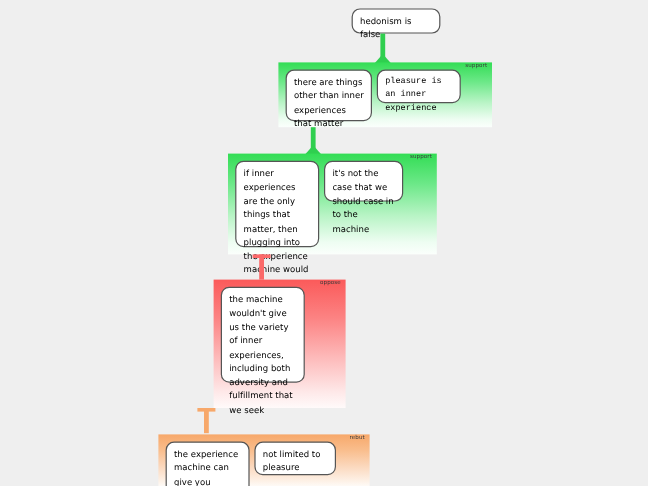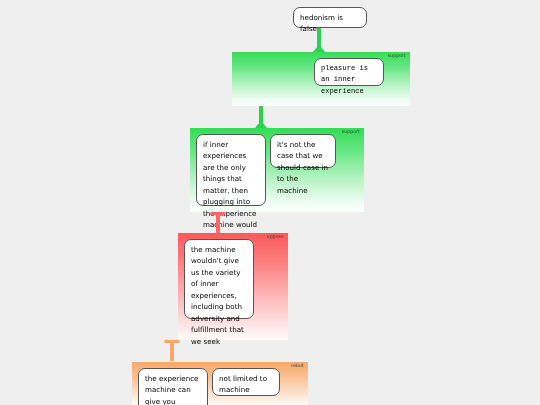--- a/index.html
+++ b/index.html
@@ -110,20 +110,21 @@
   <div class="box" style="left:293px; top:7px; width:74px; height:21px;">hedonism is false</div>
 
   <div class="connector c-green" style="left:312px; top:28px; width:14px; height:24px;">
     <div class="stem"></div>
     <div class="head"></div>
   </div>
 
   <div class="group group-support" style="left:232px; top:52px; width:178px; height:54px;">
     <span class="group-label">support</span>
   </div>
+  <div class="box" style="left:238px; top:58px; width:72px; height:43px;">there are things other than inner experiences that matter</div>
   <div class="box" style="left:314px; top:58px; width:70px; height:28px;font-family:Liberation Mono, monospace;">pleasure is an inner experience</div>
 
   <div class="connector c-green" style="left:254px; top:106px; width:14px; height:22px;">
     <div class="stem"></div>
     <div class="head"></div>
   </div>
 
   <div class="group group-support" style="left:190px; top:128px; width:174px; height:84px;">
     <span class="group-label">support</span>
   </div>
@@ -142,15 +143,15 @@
 
   <div class="connector c-orange" style="left:165px; top:340px; width:14px; height:21px;">
     <div class="cap"></div>
     <div class="stem"></div>
   </div>
 
   <div class="group group-rebut" style="left:132px; top:362px; width:176px; height:43px;">
     <span class="group-label">rebut</span>
   </div>
   <div class="box" style="left:138px; top:368px; width:70px; height:44px;">the experience machine can give you whatever variety of experiences you like</div>
-  <div class="box" style="left:212px; top:368px; width:68px; height:28px;">not limited to machine</div>
+  <div class="box" style="left:212px; top:368px; width:68px; height:28px;">not limited to pleasure</div>
 
 </div>
 
 </body></html>

